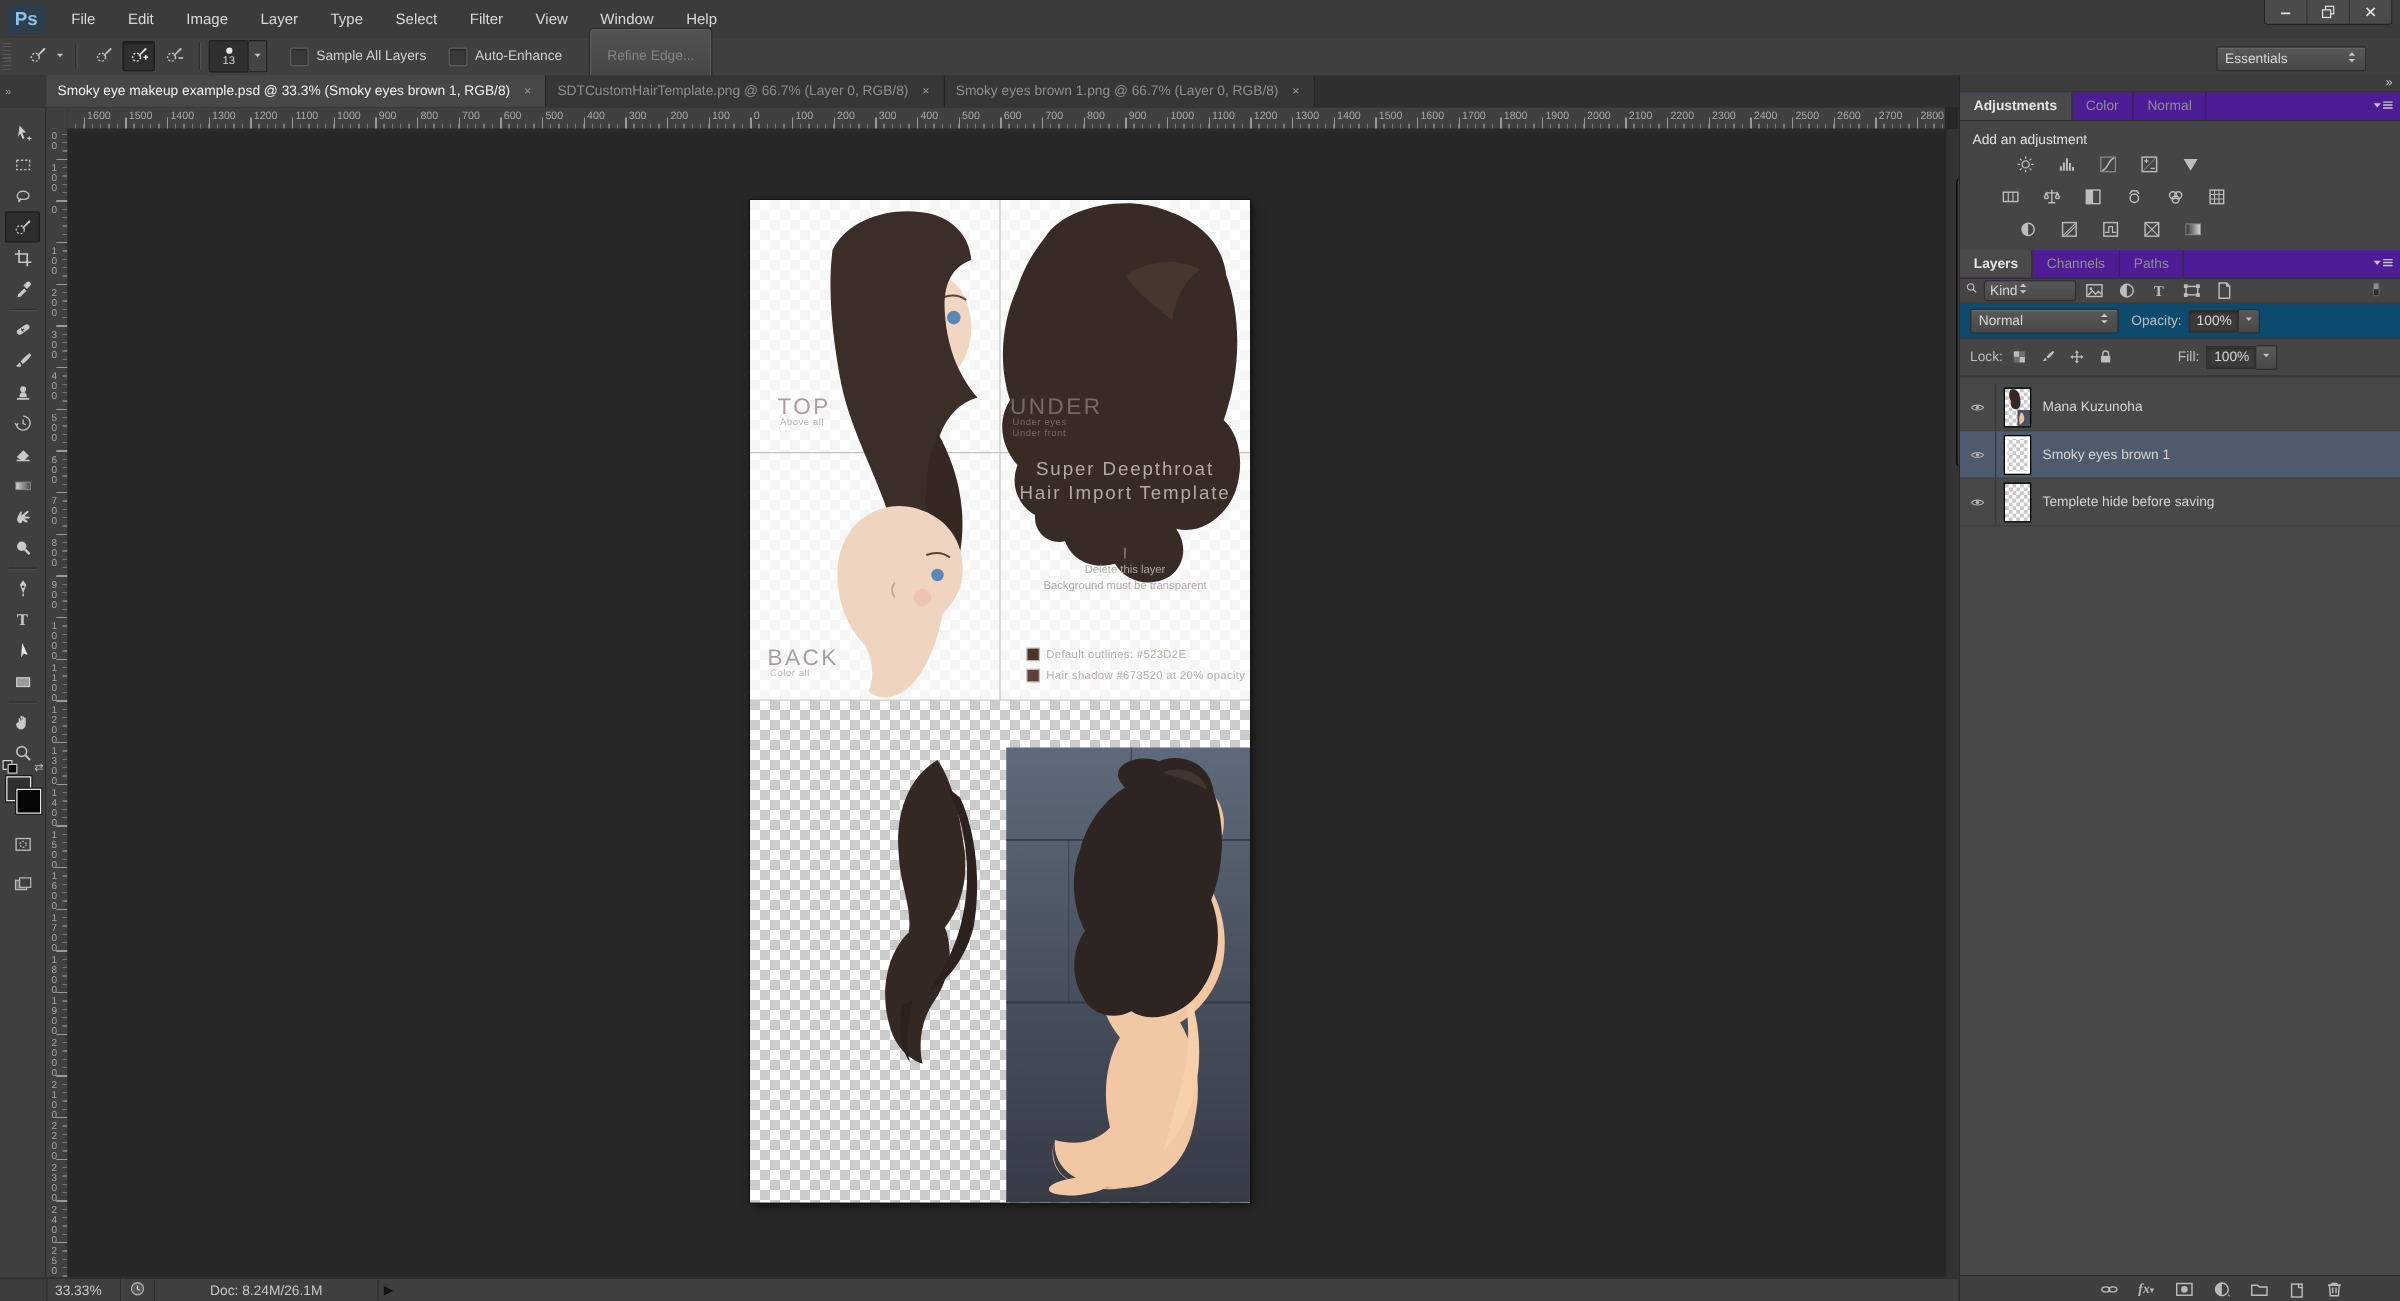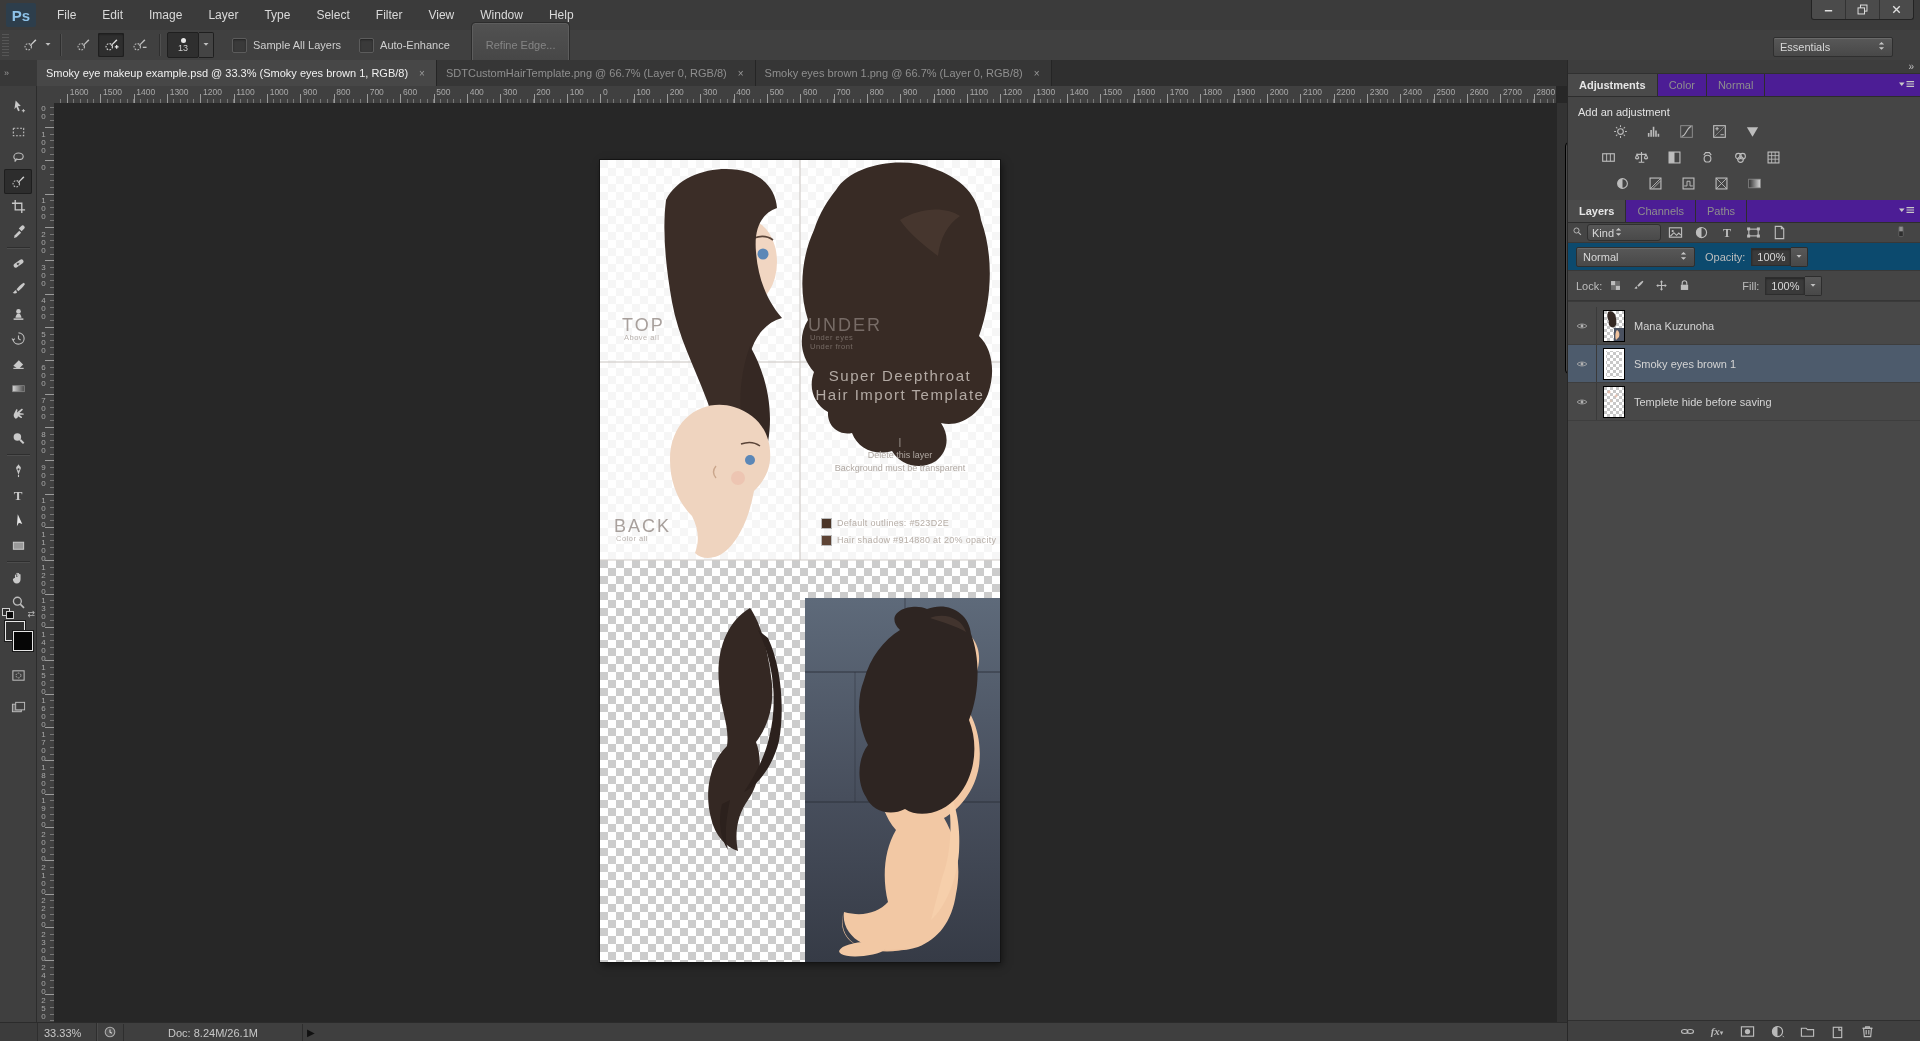--- a/index.html
+++ b/index.html
@@ -615,21 +615,21 @@
           <div>Delete this layer</div>
           <div>Background must be transparent</div>
         </div>
         <div id="tpl-legend">
             <div class="legend-row">
               <span class="legend-sw" style="background: rgb(74, 53, 39);"></span>
               <span class="legend-tx">Default outlines: #523D2E</span>
             </div>
             <div class="legend-row">
               <span class="legend-sw" style="background: rgb(93, 67, 52);"></span>
-              <span class="legend-tx">Hair shadow #914880 at 20% opacity</span>
+              <span class="legend-tx">Hair shadow #673520 at 20% opacity</span>
             </div>
           </div>
       </div>
     </div>
     <div id="vscroll" class="abs">
         <div class="thumb"></div>
       </div>
   </div>
 
   <div id="statusbar" class="abs">

